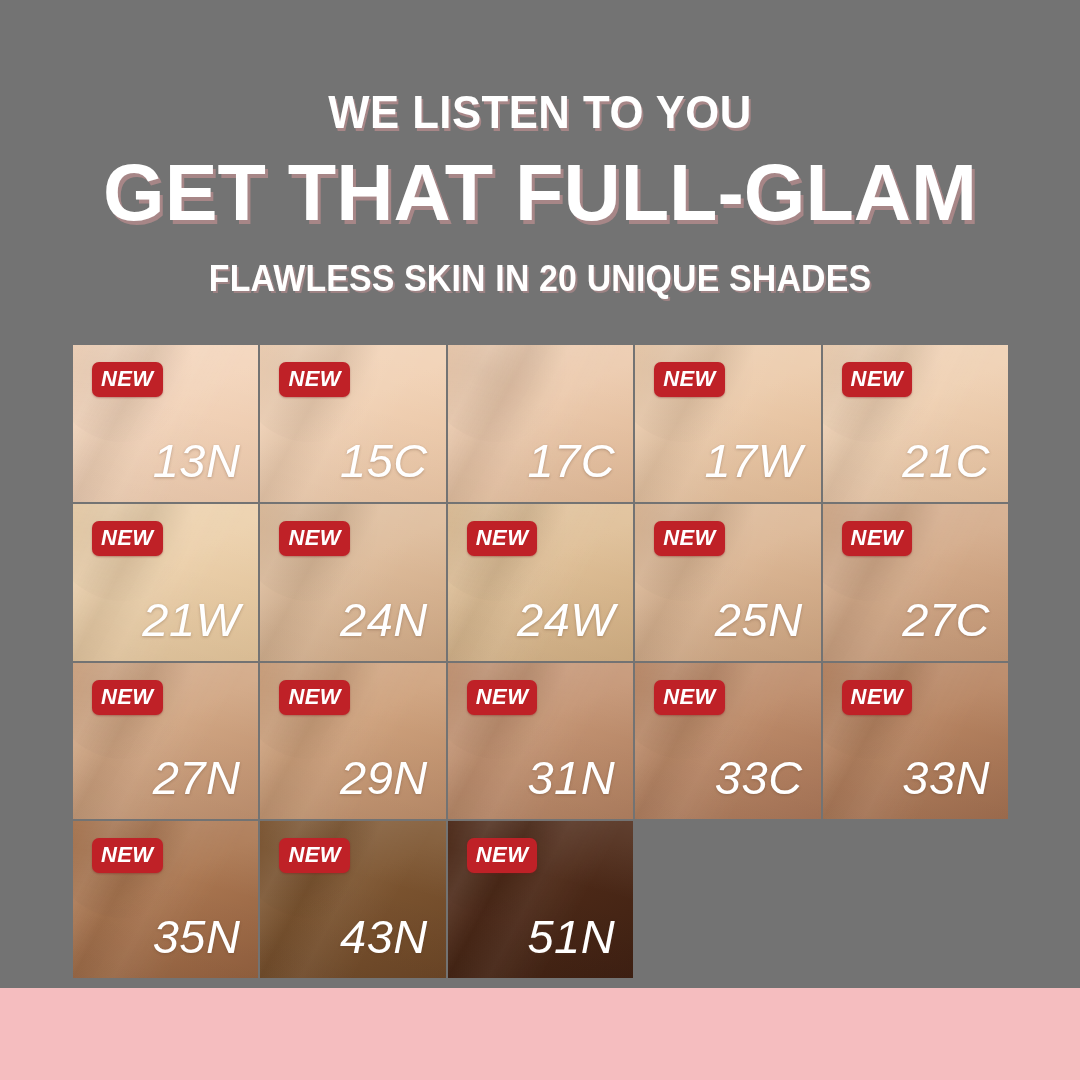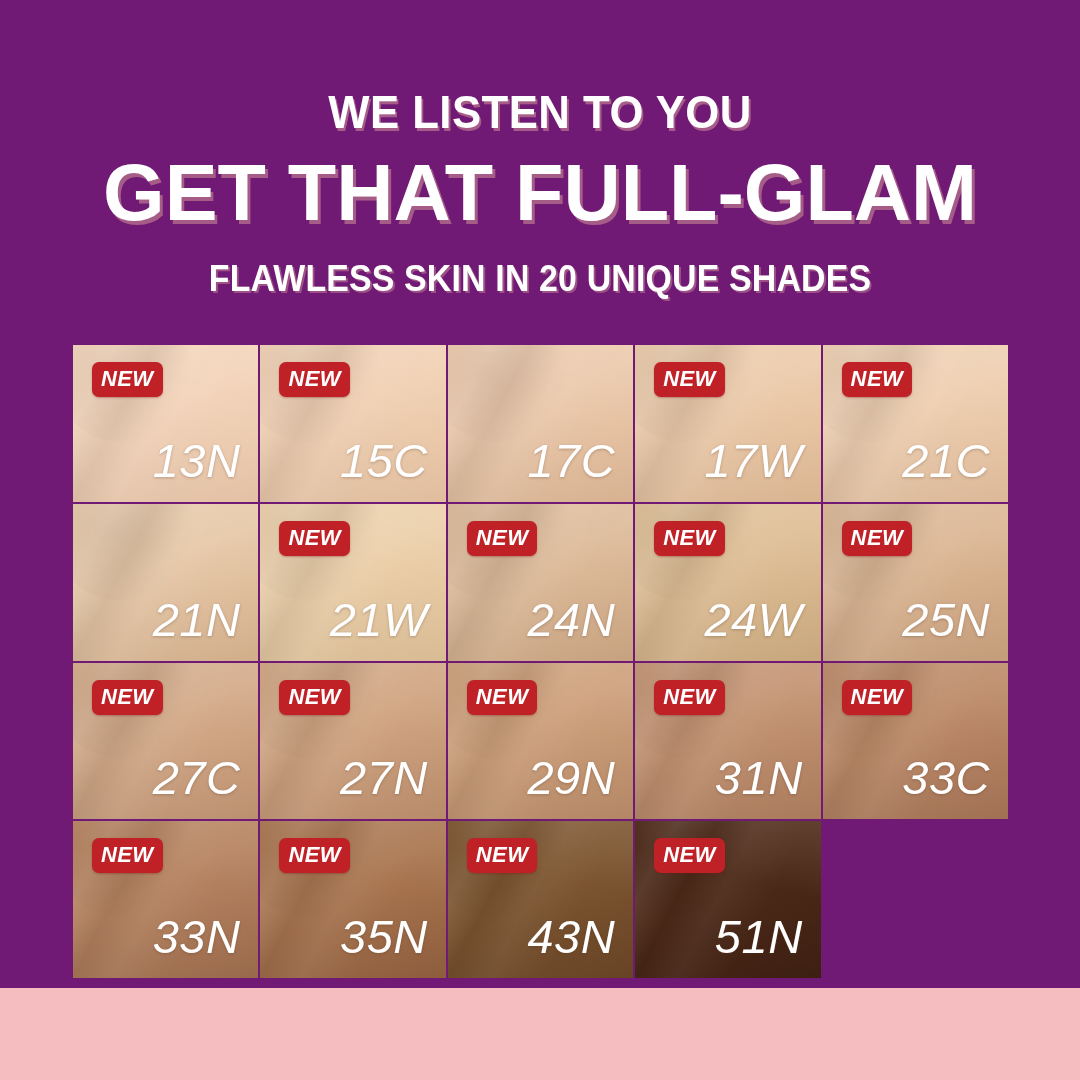--- a/index.html
+++ b/index.html
@@ -12,21 +12,21 @@
     height: 1080px;
     overflow: hidden;
     font-family: "Liberation Sans", sans-serif;
     background: #f5bdbf;
   }
 
   #promo-root {
     position: relative;
     width: 1080px;
     height: 988px;
-    background: #701a75;
+    background: #737373;
     box-sizing: border-box;
   }
 
   
   .headings {
     position: absolute;
     top: 0;
     left: 0;
     width: 1080px;
     text-align: center;
@@ -193,25 +193,20 @@
         <div class="sheen"></div>
         <div class="badge" style="background: rgb(191, 33, 39); color: rgb(255, 255, 255);">NEW</div>
         <div class="shade-label">17W</div>
       </div>
       <div class="swatch" style="background: linear-gradient(155deg, rgb(239, 208, 178) 0%, rgb(239, 208, 178) 42%, rgb(225, 189, 156) 100%);">
         <div class="sheen2"></div>
         <div class="sheen"></div>
         <div class="badge" style="background: rgb(191, 33, 39); color: rgb(255, 255, 255);">NEW</div>
         <div class="shade-label">21C</div>
       </div>
-      <div class="swatch" style="background: linear-gradient(155deg, rgb(231, 201, 169) 0%, rgb(231, 201, 169) 42%, rgb(215, 178, 142) 100%);">
-        <div class="sheen2"></div>
-        <div class="sheen"></div>
-        <div class="shade-label">21N</div>
-      </div>
       <div class="swatch" style="background: linear-gradient(155deg, rgb(236, 208, 171) 0%, rgb(236, 208, 171) 42%, rgb(222, 192, 151) 100%);">
         <div class="sheen2"></div>
         <div class="sheen"></div>
         <div class="badge" style="background: rgb(191, 33, 39); color: rgb(255, 255, 255);">NEW</div>
         <div class="shade-label">21W</div>
       </div>
       <div class="swatch" style="background: linear-gradient(155deg, rgb(222, 188, 155) 0%, rgb(222, 188, 155) 42%, rgb(204, 166, 131) 100%);">
         <div class="sheen2"></div>
         <div class="sheen"></div>
         <div class="badge" style="background: rgb(191, 33, 39); color: rgb(255, 255, 255);">NEW</div>

